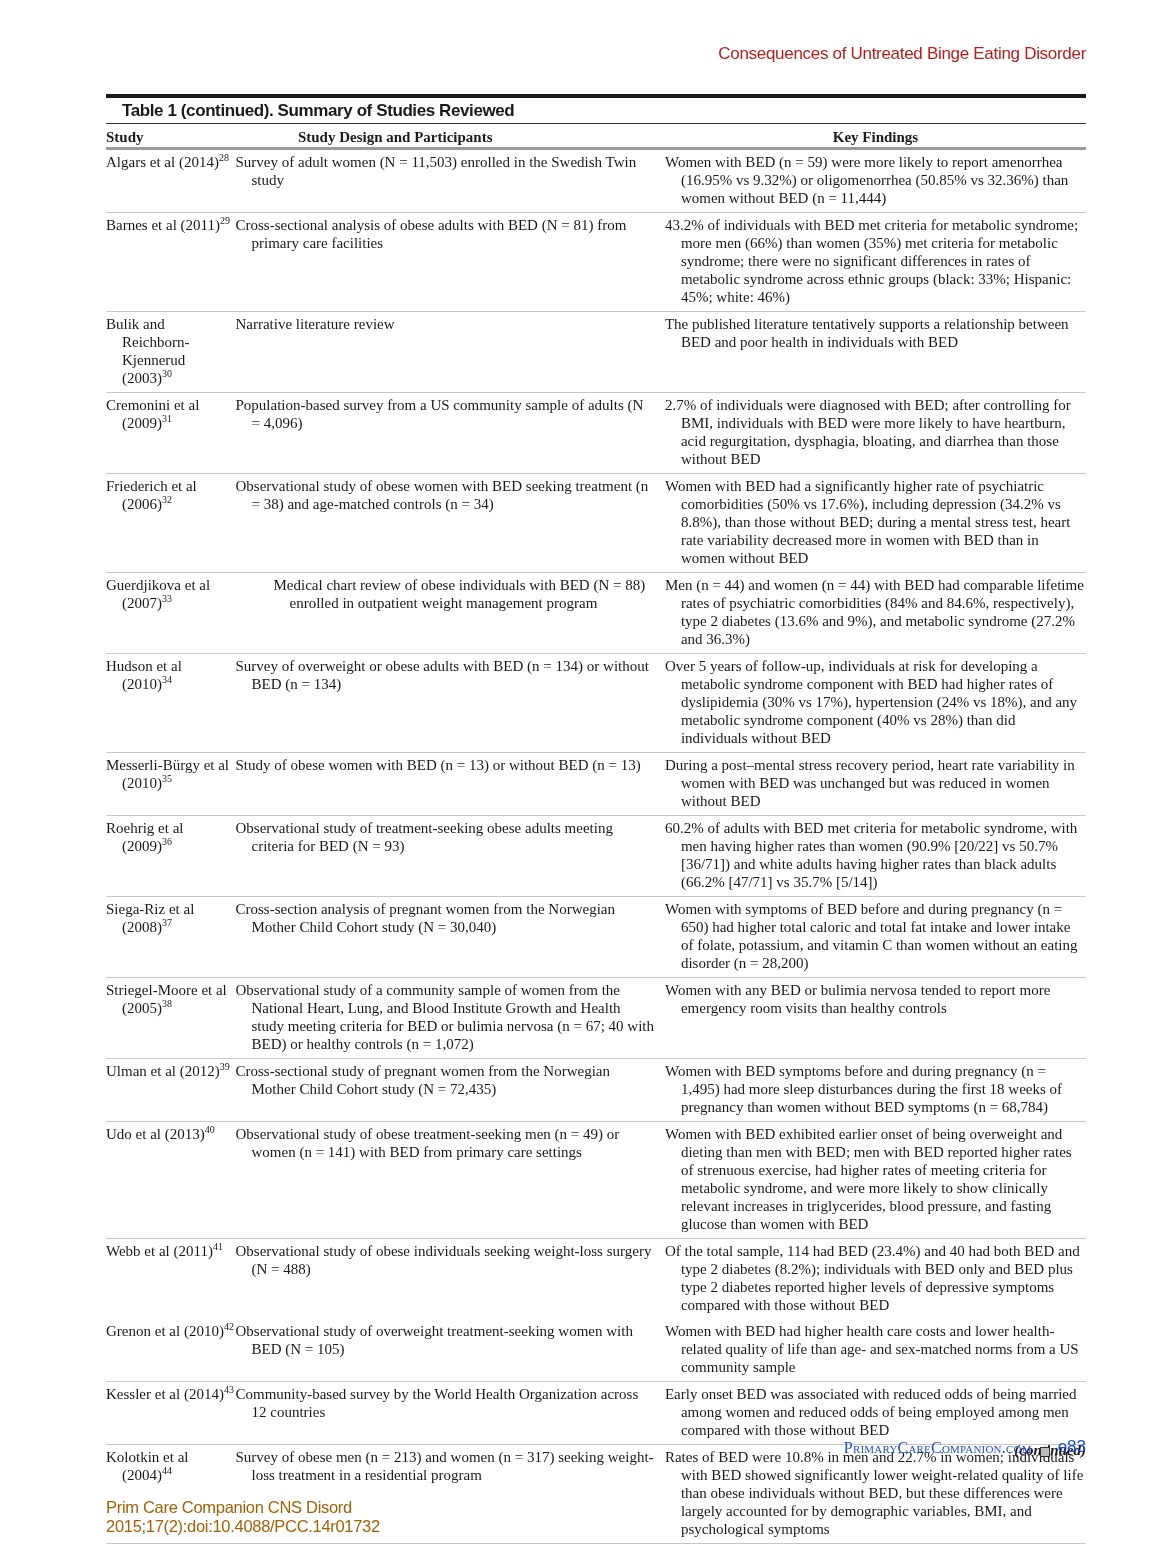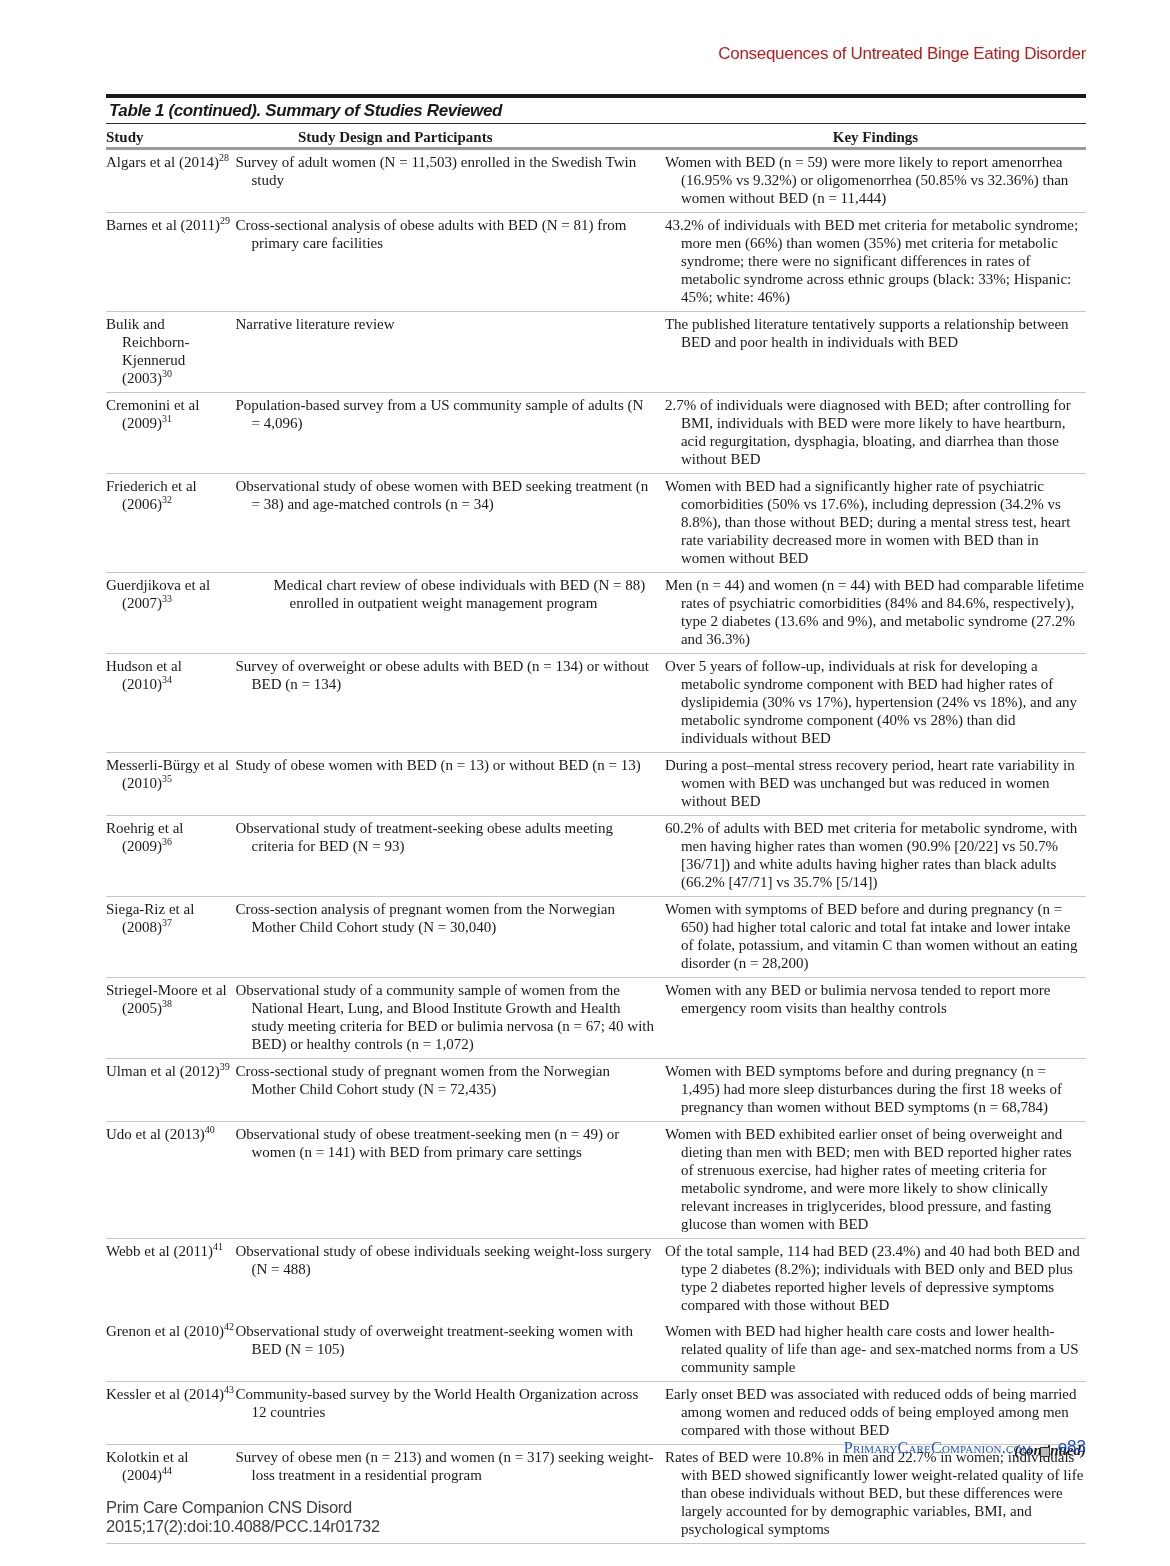--- a/index.html
+++ b/index.html
@@ -3,22 +3,22 @@
 <meta charset="utf-8">
 <style>
   html, body { margin: 0; padding: 0; background: #ffffff; }
   body { width: 1170px; height: 1566px; position: relative; overflow: hidden; color: #1a1a1a; }
   .running-head {
     position: absolute; right: 84px; top: 44px;
     font-family: "Liberation Sans", sans-serif; font-size: 17px; letter-spacing: -0.3px; color: #b91c1c;
   }
   .rule-top { position: absolute; left: 106px; top: 94px; width: 980px; height: 4px; background: #1a1a1a; }
   .table-title {
-    position: absolute; left: 109px; top: 101px;
-    font-family: "Liberation Sans", sans-serif; font-weight: bold; font-size: 17px; letter-spacing: -0.4px; color: #1a1a1a; font-style: italic;
+    position: absolute; left: 122px; top: 101px;
+    font-family: "Liberation Sans", sans-serif; font-weight: bold; font-size: 17px; letter-spacing: -0.4px; color: #1a1a1a;
   }
   .table-wrap { position: absolute; left: 106px; top: 123px; width: 980px; }
   table { border-collapse: collapse; width: 980px; font-family: "Liberation Serif", serif; font-size: 15px; line-height: 18px; color: #1a1a1a; }
   thead th {
     font-weight: bold; text-align: left; padding: 4px 0 1px 0;
     border-top: 1.5px solid #333; border-bottom: 3px solid #9a9a9a;
   }
   thead th.c2 { text-align: center; padding-right: 110px; }
   thead th.c3 { text-align: center; }
   tr.section td { background: #e2e2e2; padding: 2px 0 3px 0; }
@@ -31,21 +31,21 @@
   .c3 { width: 478px; }
   .hang { padding-left: 16px; text-indent: -16px; display: block; }
   .hang3 { padding-left: 16px; text-indent: -16px; display: block; padding-right: 2px; }
   sup { font-size: 10px; line-height: 0; vertical-align: 6px; }
   .continued {
     position: absolute; right: 84px; top: 1442px;
     font-family: "Liberation Serif", serif; font-style: italic; font-weight: bold; font-size: 15px;
   }
   .footer-left {
     position: absolute; left: 106px; top: 1498px;
-    font-family: "Liberation Sans", sans-serif; font-size: 16.5px; line-height: 19px; letter-spacing: -0.3px; color: #404040;
+    font-family: "Liberation Sans", sans-serif; font-size: 16.5px; line-height: 19px; letter-spacing: -0.3px; color: #a16207;
   }
   .footer-right {
     position: absolute; right: 84px; top: 1437px;
     font-family: "Liberation Serif", serif; font-size: 15px; color: #1d4ed8; display: flex; align-items: flex-end; gap: 8px;
   }
   .footer-right .site { font-variant: small-caps; letter-spacing: 0.2px; font-size: 16px; }
   .sq-icon { display: inline-block; width: 10px; height: 10px; border: 1.5px solid #333; background: #bbb; box-sizing: border-box; }
   .footer-right .page { font-family: "Liberation Sans", sans-serif; font-size: 17px; }
 </style>
 </head>

